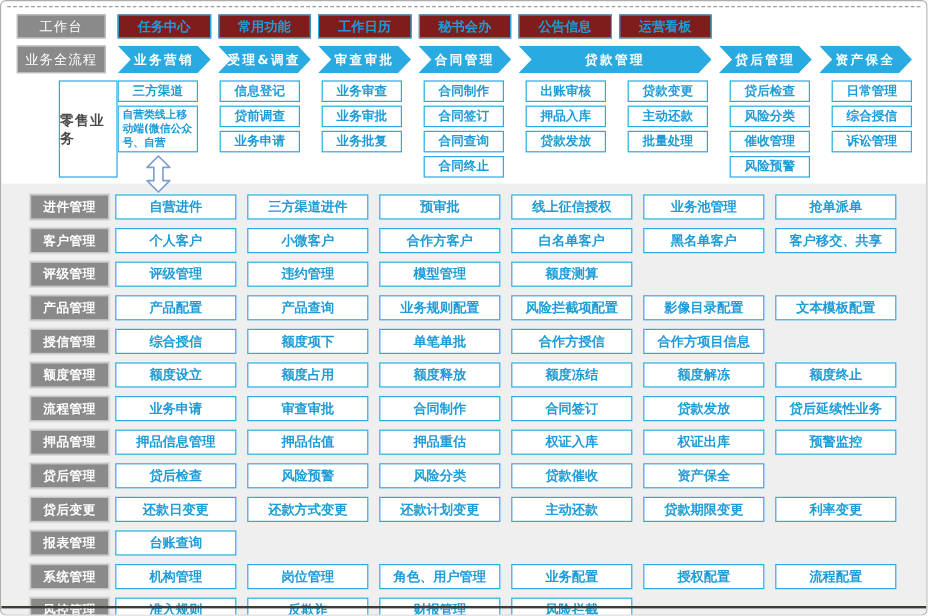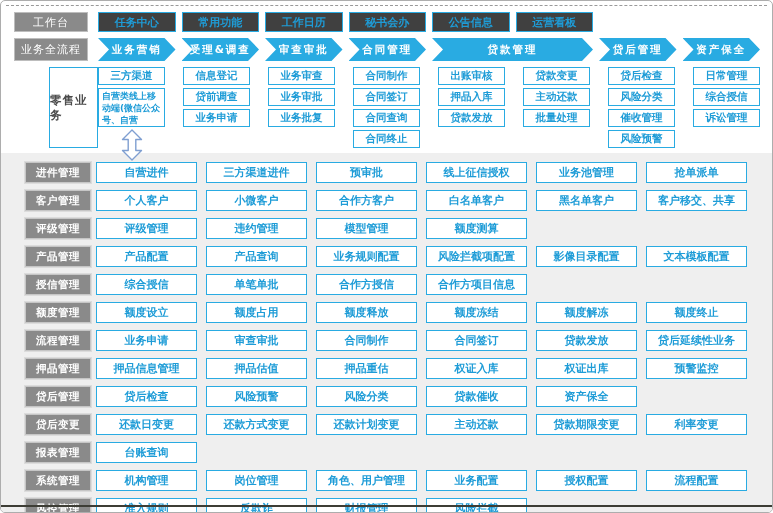--- a/index.html
+++ b/index.html
@@ -27,21 +27,21 @@
   .gray-label{
     background:var(--label-gray);color:#fff;font-weight:normal;font-size:11px;
     display:flex;align-items:center;justify-content:center;
     width:74px;height:100%;border:1px solid #bdbdbd;letter-spacing:1px;
   }
   .right-cell{flex:1;min-width:0;}
 
   
   .wb-grid{display:grid;grid-template-columns:repeat(8,1fr);gap:6px;height:20px;}
   .wb-btn{
-    border:1px solid var(--accent);color:var(--accent-text);background:#404040;
+    border:1px solid var(--accent);color:var(--accent-text);background:#7f1d1d;
     font-size:11px;font-weight:bold;display:flex;align-items:center;justify-content:center;
     cursor:pointer;white-space:nowrap;overflow:hidden;
   }
 
   
   .proc-row{height:23px;}
   .arrow-grid{display:grid;grid-template-columns:repeat(8,1fr);gap:6px;height:23px;}
   .chevron{
     background:var(--accent);color:#fff;font-size:10.5px;font-weight:bold;
     display:flex;align-items:center;justify-content:center;letter-spacing:2px;
@@ -236,20 +236,21 @@
           <div class="module-btn">业务规则配置</div>
           <div class="module-btn">风险拦截项配置</div>
           <div class="module-btn">影像目录配置</div>
           <div class="module-btn">文本模板配置</div>
         </div>
       </div>
       <div class="module-row">
         <div class="module-label">授信管理</div>
         <div class="module-grid">
           <div class="module-btn">综合授信</div>
+          <div class="module-btn">额度项下</div>
           <div class="module-btn">单笔单批</div>
           <div class="module-btn">合作方授信</div>
           <div class="module-btn">合作方项目信息</div>
         </div>
       </div>
       <div class="module-row">
         <div class="module-label">额度管理</div>
         <div class="module-grid">
           <div class="module-btn">额度设立</div>
           <div class="module-btn">额度占用</div>

